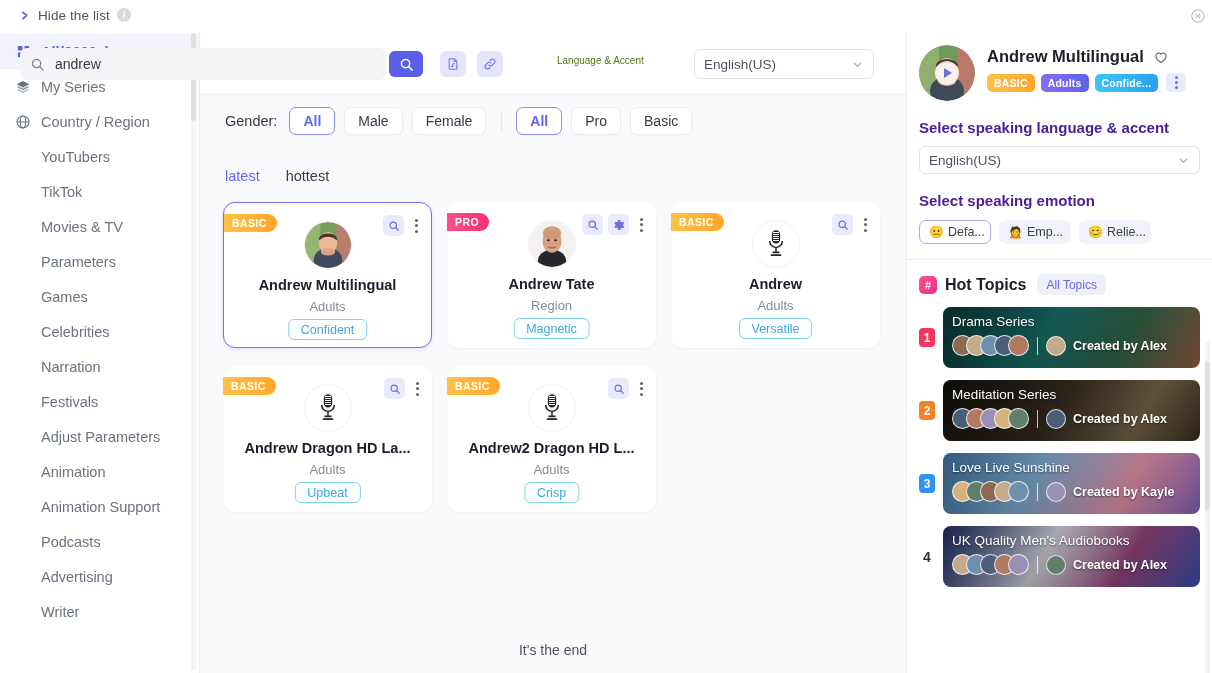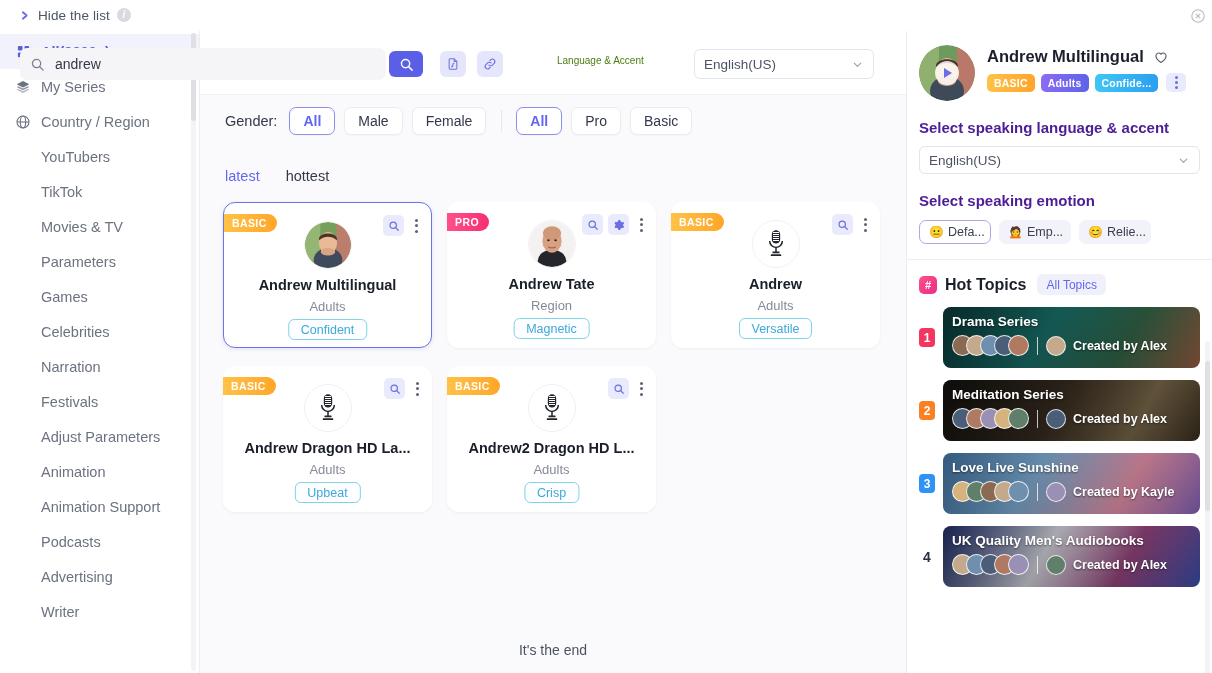--- a/index.html
+++ b/index.html
@@ -247,21 +247,21 @@
     position: relative; flex: 1; height: 61px; border-radius: 8px; overflow: hidden;
     cursor: pointer;
   }
   .tc-bg { position: absolute; inset: 0; }
   .tc-bg.b1 { background: linear-gradient(120deg,#0d4f4f 0%,#1b7a73 40%,#2f5d42 70%,#7a4a34 100%); }
   .tc-bg.b2 { background: linear-gradient(120deg,#1a1713 0%,#3b2f22 45%,#6d5d42 75%,#2c2318 100%); }
   .tc-bg.b3 { background: linear-gradient(120deg,#5fa6e8 0%,#8fc6f2 35%,#d8899f 70%,#6b4f96 100%); }
   .tc-bg.b4 { background: linear-gradient(120deg,#2b3f8f 0%,#e8e9f2 40%,#8b3f73 70%,#2c3f8a 100%); }
   .tc-shade { position: absolute; inset: 0; background: linear-gradient(90deg,rgba(0,0,0,.45),rgba(0,0,0,.06)); }
   .tc-title {
-    position: absolute; left: 9px; top: 7px; font-size: 13.5px; font-weight: 700;
+    position: absolute; left: 9px; top: 7px; font-size: 13.5px; font-weight: 400;
     color: #fff; text-shadow: 0 1px 2px rgba(0,0,0,.5);
   }
   .tc-foot { position: absolute; left: 9px; top: 28px; display: flex; align-items: center; }
   .stack { display: flex; }
   .stack .av {
     width: 21px; height: 21px; border-radius: 50%; border: 1.5px solid rgba(255,255,255,.85);
     margin-left: -7px;
   }
   .stack .av:first-child { margin-left: 0; }
   .vline { width: 1px; height: 18px; background: rgba(255,255,255,.75); margin: 0 8px; }

